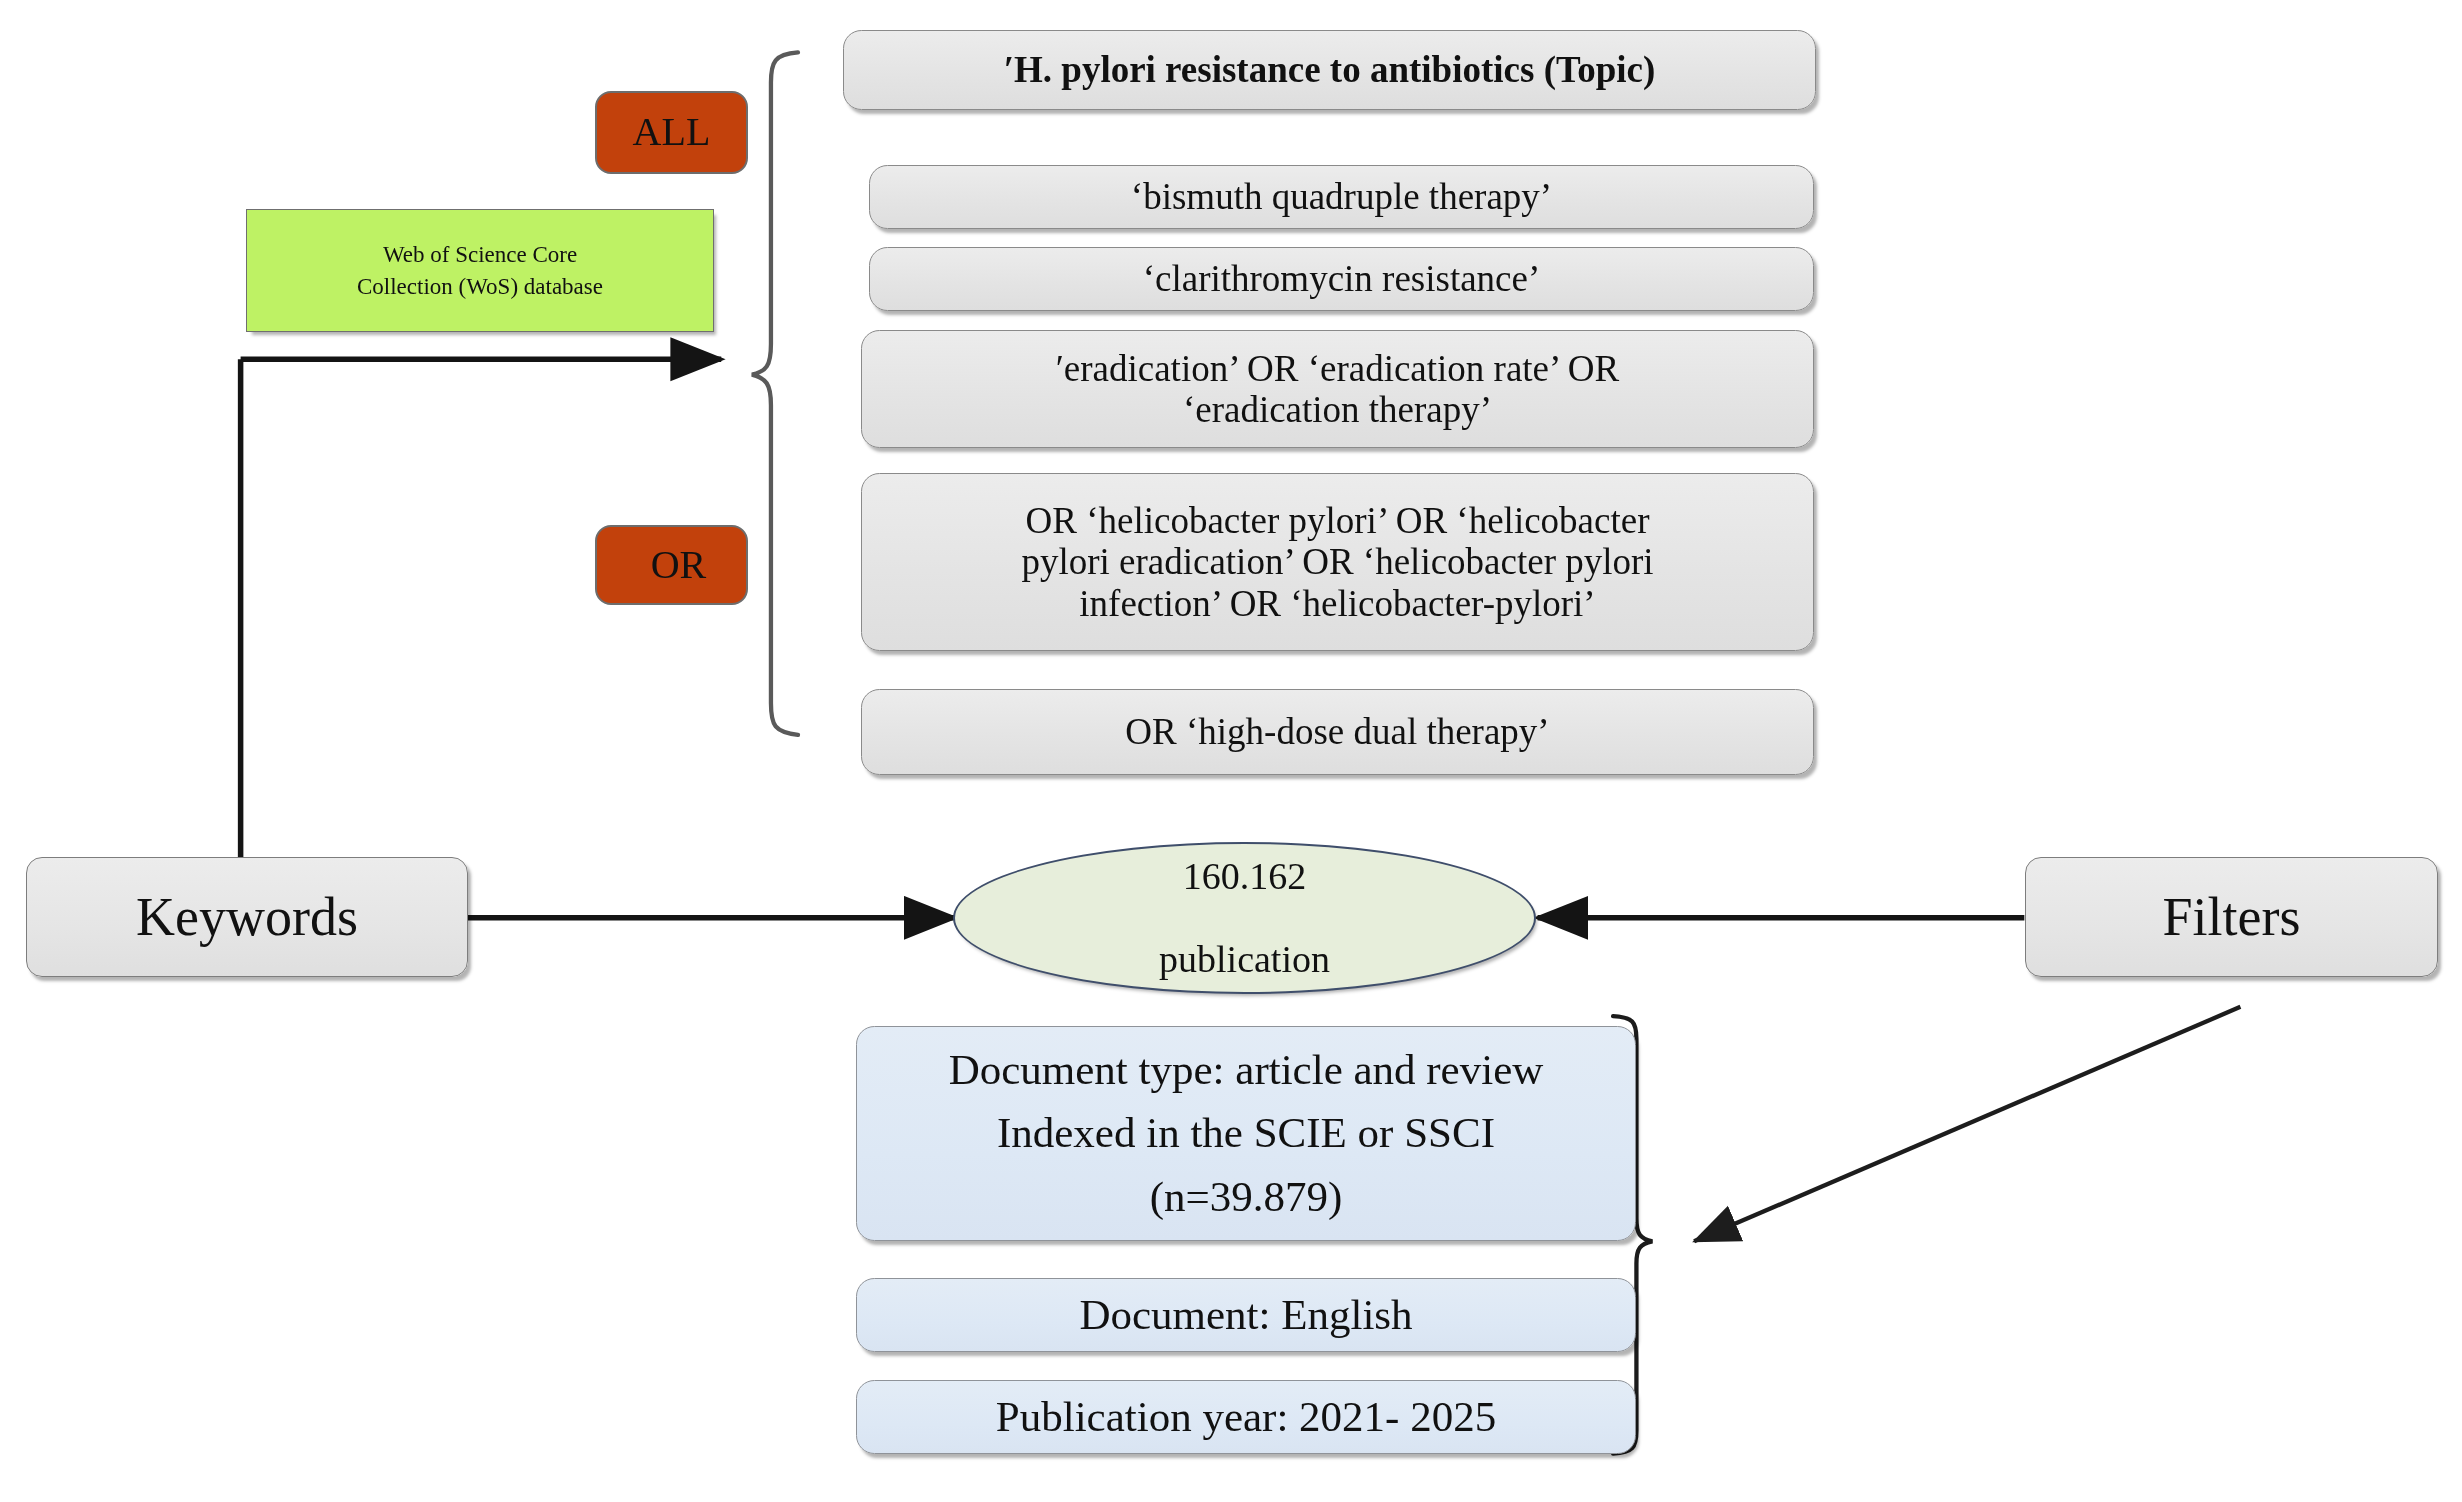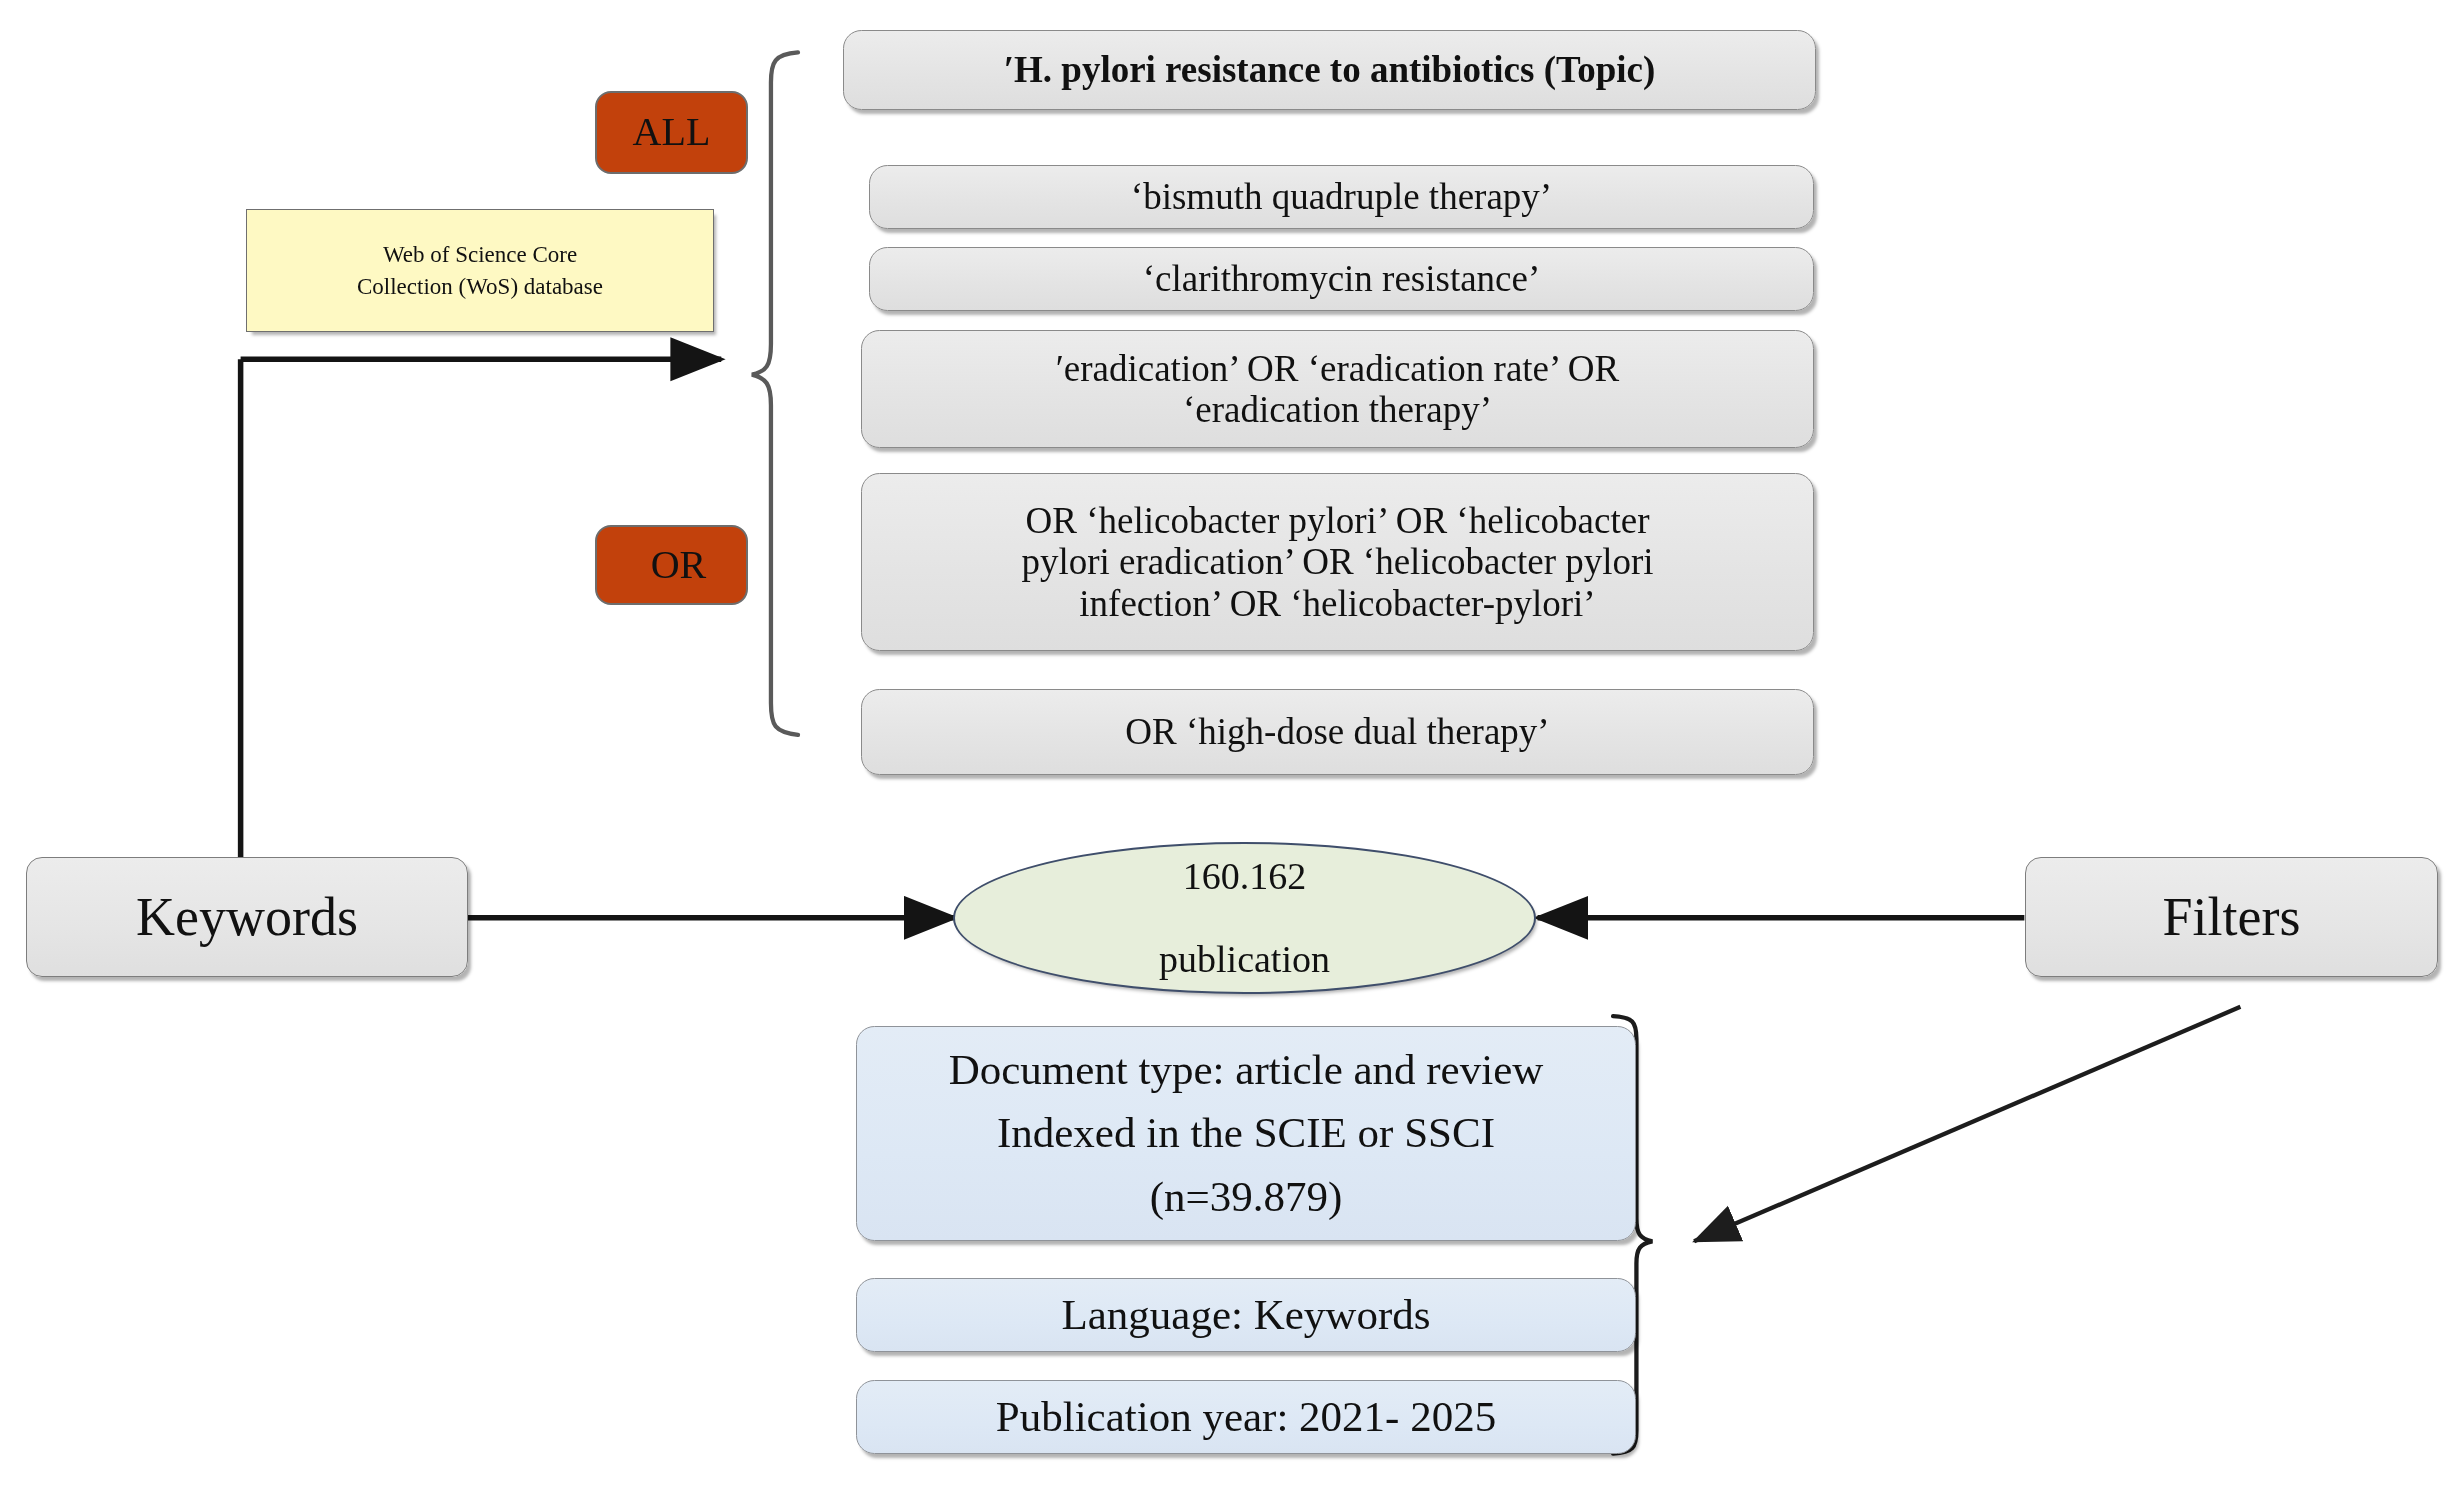--- a/index.html
+++ b/index.html
@@ -38,21 +38,21 @@
   
   .fl{
     background:linear-gradient(180deg,#e3ecf6 0%,#dde8f5 60%,#d9e4f2 100%);
     border:1.8px solid #8f9399;
     border-radius:18.4px;
     font-size:43px;
   }
 
   
   .plain{
-    background:#fef9c3;
+    background:#bef264;
     border:1.8px solid #6f6f6f;
     border-radius:0;
     box-shadow:3.7px 4.3px 3.1px -1.8px rgba(0,0,0,0.30);
     font-size:23px;
     line-height:1.35;
     text-align:center;
   }
 
   
   .op{
@@ -194,21 +194,21 @@
     <span class="txt">publication</span>
   </div>
 
   <div class="node fl" style="left:856px;top:1026px;width:780px;height:215px;flex-direction:column;justify-content:space-evenly;">
     <span class="txt">Document type: article and review</span>
     <span class="txt">Indexed in the SCIE or SSCI</span>
     <span class="txt" style="font-weight:normal;">(n=39.879)</span>
   </div>
 
   <div class="node fl" style="left:856px;top:1278px;width:780px;height:74px;">
-    <span class="txt">Language: Keywords</span>
+    <span class="txt">Document: English</span>
   </div>
 
   <div class="node fl" style="left:856px;top:1380px;width:780px;height:74px;">
     <span class="txt">Publication year: 2021- 2025</span>
   </div>
 
 </div>
 
 
 </body></html>

